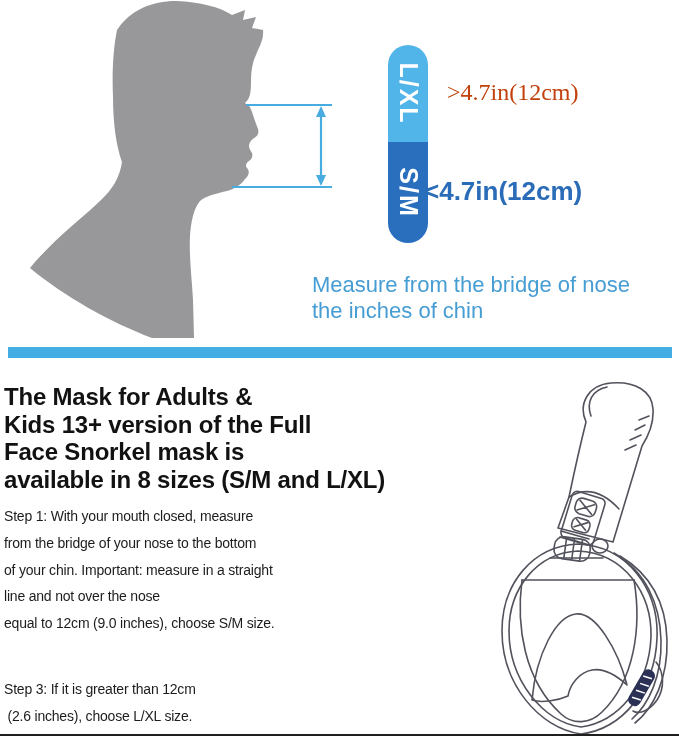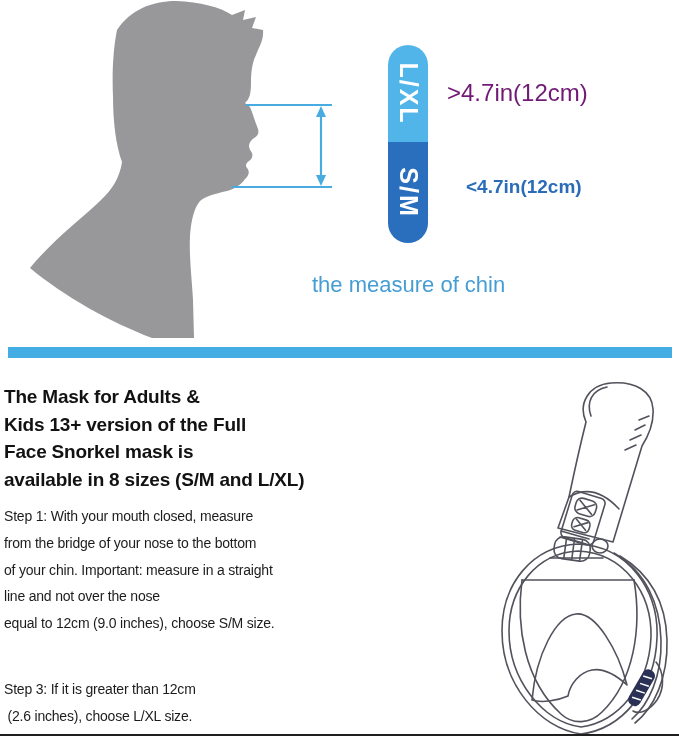--- a/index.html
+++ b/index.html
@@ -17,26 +17,26 @@
   }
   .pill-half{width:100%;display:flex;align-items:center;justify-content:center;}
   .pill-half.top{height:97px;}
   .pill-half.bottom{height:101px;}
   .pill-label{
     color:#ffffff;font-weight:bold;font-size:25px;letter-spacing:2px;
     transform:rotate(90deg);white-space:nowrap;
   }
   .size-text{white-space:nowrap;font-weight:500;}
   .size-text.lxl{left:447px;top:79px;font-size:24px;}
-  .size-text.sm{left:466px;top:176px;font-size:19px;font-weight:600;}
+  .size-text.sm{left:424px;top:176px;font-size:26px;font-weight:600;}
   .measure-note{left:312px;top:272px;font-size:22px;line-height:26px;font-weight:500;}
   
   .divider{left:8px;top:347px;width:664px;height:11px;}
   
-  .heading{left:4px;top:383px;font-size:19px;font-weight:bold;line-height:27.5px;color:#121212;letter-spacing:-0.2px;}
+  .heading{left:4px;top:383px;font-size:24px;font-weight:bold;line-height:27.5px;color:#121212;letter-spacing:-0.2px;}
   .step{font-size:14px;font-weight:400;line-height:26.8px;color:#1c1c1c;letter-spacing:-0.2px;}
   .step.s1{left:4px;top:503px;}
   .step.s2{left:4px;top:610px;}
   .step.s3{left:4px;top:676px;text-align:center;}
   
   .mask-svg{left:470px;top:378px;width:209px;height:358px;}
   .bottom-line{left:0;top:734px;width:679px;height:2px;background:#1f1f1f;}
 </style>
 </head>
 <body>
@@ -85,25 +85,26 @@
 
   <div class="abs pill">
     <div class="pill-half top" style="background: rgb(82, 181, 233);">
       <span class="pill-label">L/XL</span>
     </div>
     <div class="pill-half bottom" style="background: rgb(42, 111, 190);">
       <span class="pill-label">S/M</span>
     </div>
   </div>
 
-  <div class="abs size-text lxl" style="color: #701a75;">&gt;4.7in(12cm)</div>
+  <div class="abs size-text lxl" style="color: #c2410c; font-family: Liberation Serif, serif;">&gt;4.7in(12cm)</div>
   <div class="abs size-text sm" style="color: rgb(42, 108, 184);">&lt;4.7in(12cm)</div>
 
   <div class="abs measure-note" style="color: rgb(70, 157, 212);">
-    <div>the measure of chin</div>
+    <div>Measure from the bridge of nose</div>
+    <div>the inches of chin</div>
   </div>
 
   <div class="abs divider" style="background: rgb(67, 173, 228);"></div>
 
   <div class="abs heading">
     <div>The Mask for Adults &amp;</div>
     <div>Kids 13+ version of the Full</div>
     <div>Face Snorkel mask is</div>
     <div>available in 8 sizes (S/M and L/XL)</div>
   </div>

